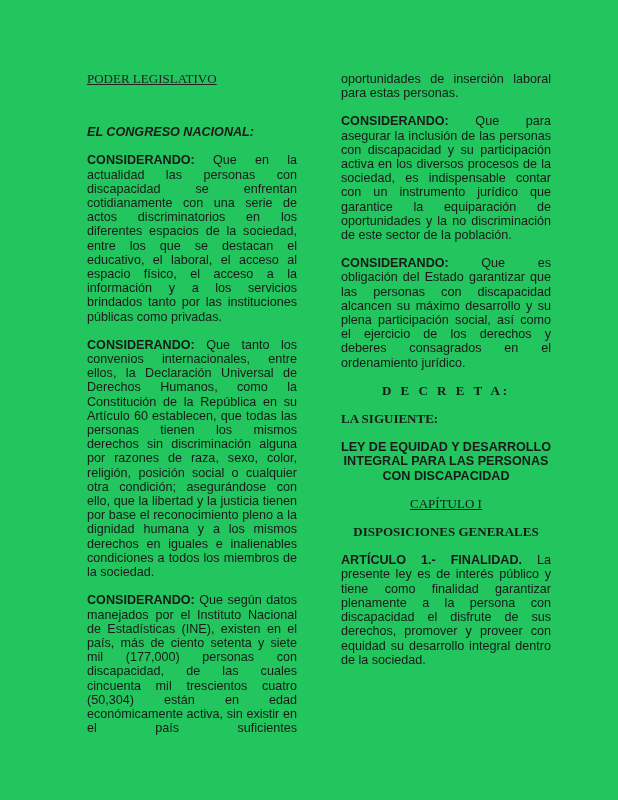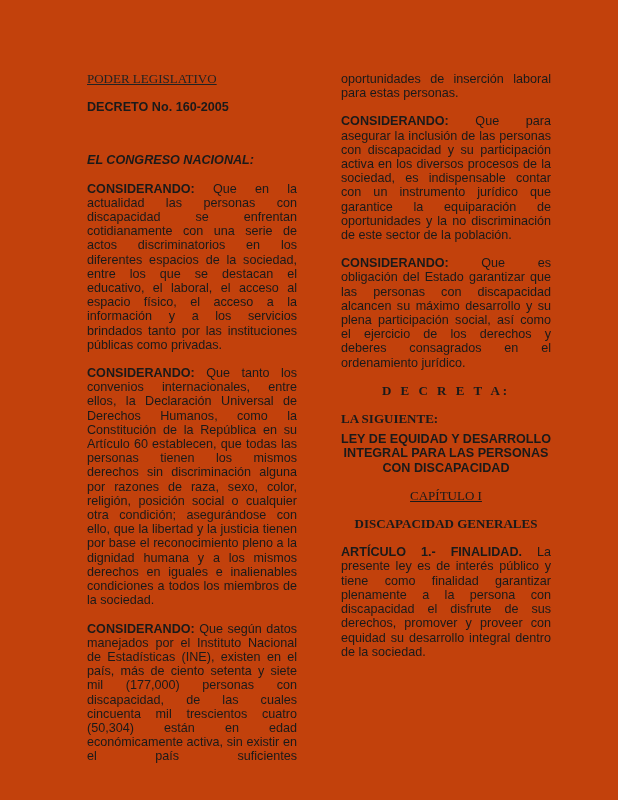--- a/index.html
+++ b/index.html
@@ -1,63 +1,62 @@
 <!DOCTYPE html>
 <html><head>
 <meta charset="utf-8">
 <style>
   html, body { margin: 0; padding: 0; background: #ffffff; }
   body { width: 618px; height: 800px; position: relative; overflow: hidden; }
-  .page { position: absolute; left: 0; top: 0; width: 618px; height: 800px; background: #c2410c; }
+  .page { position: absolute; left: 0; top: 0; width: 618px; height: 800px; background: #22c55e; }
   .col { position: absolute; top: 72px; width: 210px; color: #1a1a1a;
          font-family: "Liberation Sans", sans-serif; font-size: 12.6px; line-height: 14.2px; }
   .col-left { left: 87px; }
   .col-right { left: 341px; }
   p { margin: 0; text-align: justify; }
   .serif { font-family: "Liberation Serif", serif; }
   .u { text-decoration: underline; }
   .b { font-weight: bold; }
   .head-legis { font-size: 13px; color: #222; margin-bottom: 14px; }
   .decreto { font-weight: bold; margin-bottom: 28px; }
   .congreso { font-weight: bold; font-style: italic; margin-bottom: 14px; margin-top: 39px; }
   .para { margin-bottom: 14px; }
   .por-tanto { font-weight: bold; font-style: italic; margin: 30px 0 0 32px; }
   .decreta { font-family: "Liberation Serif", serif; font-weight: bold; text-align: center; letter-spacing: 3px; margin-top: 14px; margin-bottom: 14px; font-size: 13px; }
-  .siguiente { font-family: "Liberation Serif", serif; font-weight: bold; margin-bottom: 6px; font-size: 13px; }
+  .siguiente { font-family: "Liberation Serif", serif; font-weight: bold; margin-bottom: 14px; font-size: 13px; }
   .ley { font-weight: bold; text-align: center; margin-bottom: 14px; }
   .capitulo { font-family: "Liberation Serif", serif; text-align: center; text-decoration: underline; margin-bottom: 14px; font-size: 13px; }
   .disp { font-family: "Liberation Serif", serif; font-weight: bold; text-align: center; margin-bottom: 14px; font-size: 13px; }
   .just-last { text-align-last: justify; }
 </style>
 </head>
 <body>
 
 <div class="page">
 
   <div class="col col-left">
     <p class="serif u head-legis">PODER LEGISLATIVO</p>
-    <p class="decreto">DECRETO No. 160-2005</p>
     <p class="congreso">EL CONGRESO NACIONAL:</p>
 
     <p class="para"><span class="b">CONSIDERANDO:</span><span> Que en la actualidad las personas con discapacidad se enfrentan cotidianamente con una serie de actos discriminatorios en los diferentes espacios de la sociedad, entre los que se destacan el educativo, el laboral, el acceso al espacio físico, el acceso a la información y a los servicios brindados tanto por las instituciones públicas como privadas.</span></p>
 
     <p class="para"><span class="b">CONSIDERANDO:</span><span> Que tanto los convenios internacionales, entre ellos, la Declaración Universal de Derechos Humanos, como la Constitución de la República en su Artículo 60 establecen, que todas las personas tienen los mismos derechos sin discriminación alguna por razones de raza, sexo, color, religión, posición social o cualquier otra condición; asegurándose con ello, que la libertad y la justicia tienen por base el reconocimiento pleno a la dignidad humana y a los mismos derechos en iguales e inalienables condiciones a todos los miembros de la sociedad.</span></p>
 
     <p class="para just-last"><span class="b">CONSIDERANDO:</span><span> Que según datos manejados por el Instituto Nacional de Estadísticas (INE), existen en el país, más de ciento setenta y siete mil (177,000) personas con discapacidad, de las cuales cincuenta mil trescientos cuatro (50,304) están en edad económicamente activa, sin existir en el país suficientes</span></p>
   </div>
 
   <div class="col col-right">
     <p class="para">oportunidades de inserción laboral para estas personas.</p>
 
     <p class="para"><span class="b">CONSIDERANDO:</span><span> Que para asegurar la inclusión de las personas con discapacidad y su participación activa en los diversos procesos de la sociedad, es indispensable contar con un instrumento jurídico que garantice la equiparación de oportunidades y la no discriminación de este sector de la población.</span></p>
 
     <p class="para"><span class="b">CONSIDERANDO:</span><span> Que es obligación del Estado garantizar que las personas con discapacidad alcancen su máximo desarrollo y su plena participación social, así como el ejercicio de los derechos y deberes consagrados en el ordenamiento jurídico.</span></p>
 
     <p class="decreta">D E C R E T A:</p>
     <p class="siguiente">LA SIGUIENTE:</p>
     <p class="ley">LEY DE EQUIDAD Y DESARROLLO INTEGRAL PARA LAS PERSONAS CON DISCAPACIDAD</p>
     <p class="capitulo">CAPÍTULO I</p>
-    <p class="disp">DISCAPACIDAD GENERALES</p>
+    <p class="disp">DISPOSICIONES GENERALES</p>
 
     <p class="para"><span class="b">ARTÍCULO 1.- FINALIDAD.</span><span> La presente ley es de interés público y tiene como finalidad garantizar plenamente a la persona con discapacidad el disfrute de sus derechos, promover y proveer con equidad su desarrollo integral dentro de la sociedad.</span></p>
   </div>
 
 </div>
 
 </body></html>

